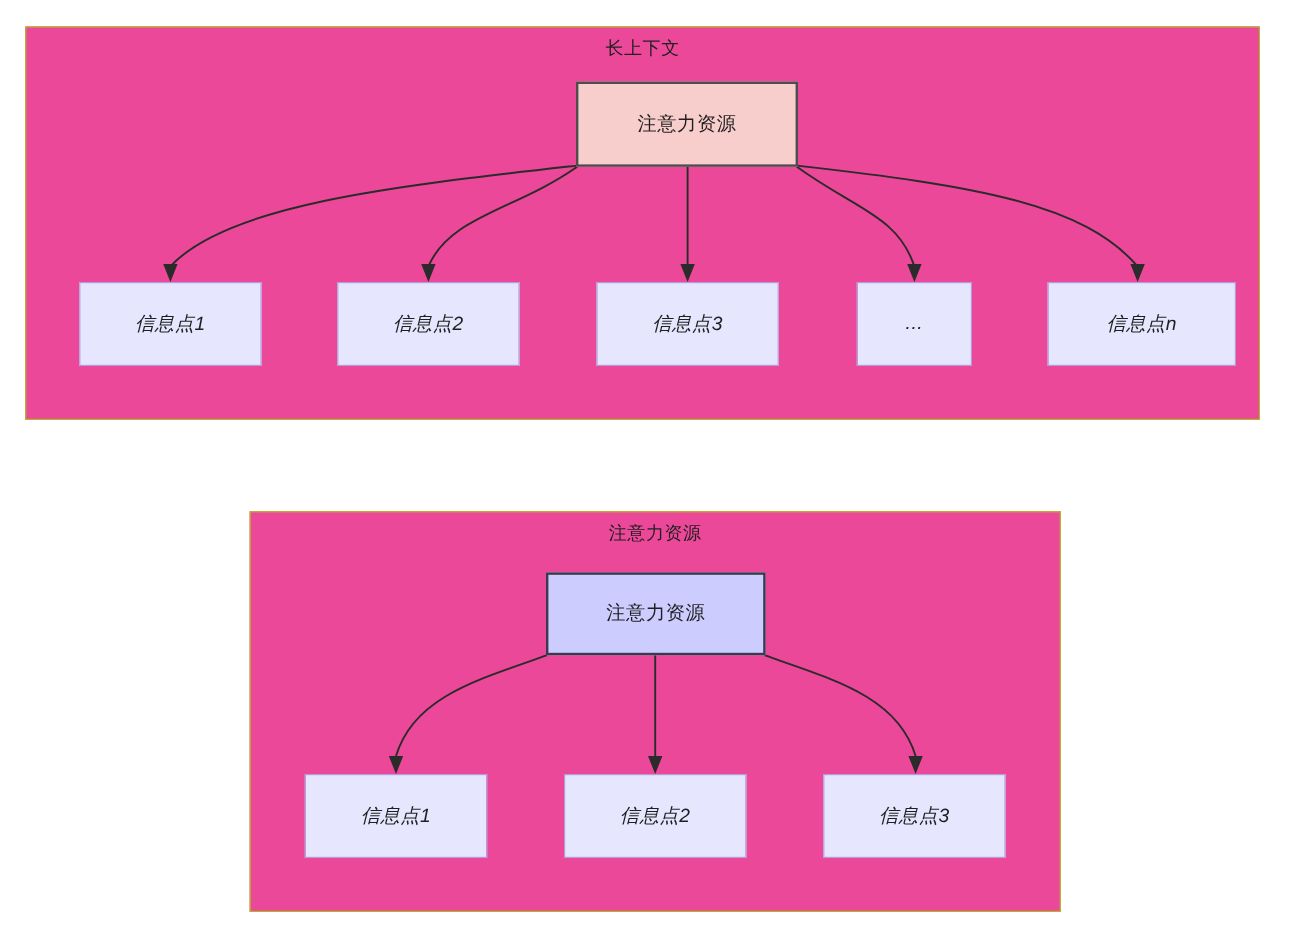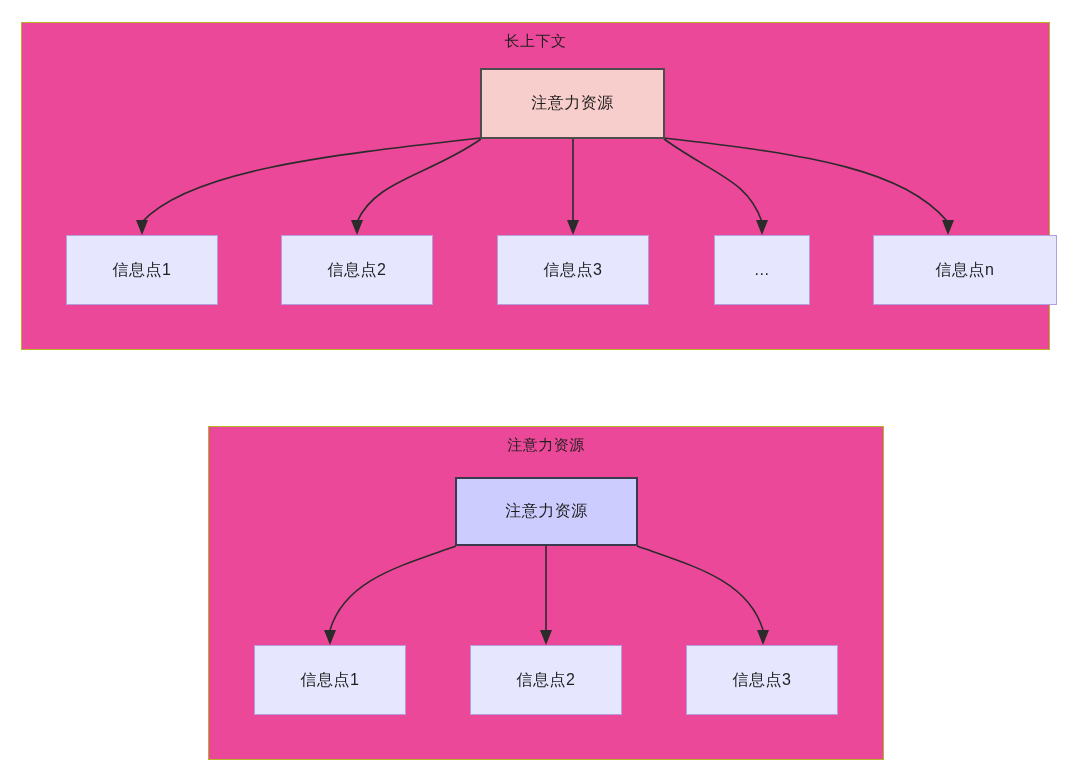--- a/index.html
+++ b/index.html
@@ -56,20 +56,21 @@
     background: #f8cecc;
     border: 2.4px solid #4d4d4d;
   }
   .node-attention-short {
     background: #ccccff;
     border: 2.4px solid #3a3a4d;
   }
   .node-info {
     background: #e6e6ff;
     border: 1.6px solid #b49ddb;
+    font-style: italic;
   }
   svg.edges {
     position: absolute;
     left: 0;
     top: 0;
     width: 1080px;
     height: 774px;
     pointer-events: none;
     overflow: visible;
   }
@@ -123,21 +124,21 @@
   </div>
 
   <div class="node node-info" style="left:497px; top:235px; width:152px; height:70px;">
     <span>信息点3</span>
   </div>
 
   <div class="node node-info" style="left:714px; top:235px; width:96px; height:70px;">
     <span>...</span>
   </div>
 
-  <div class="node node-info" style="left:873px; top:235px; width:184px; height:70px;">
+  <div class="node node-info" style="left:873px; top:235px; width:157px; height:70px;">
     <span>信息点n</span>
   </div>
 
   <div class="group-box" style="left:208px; top:426px; width:676px; height:334px;">
     <div class="group-title">注意力资源</div>
   </div>
 
   <svg class="edges" viewBox="0 0 1080 774">
 
     <path d="M 456,546 C 400,566 345,580 330,630"></path>

